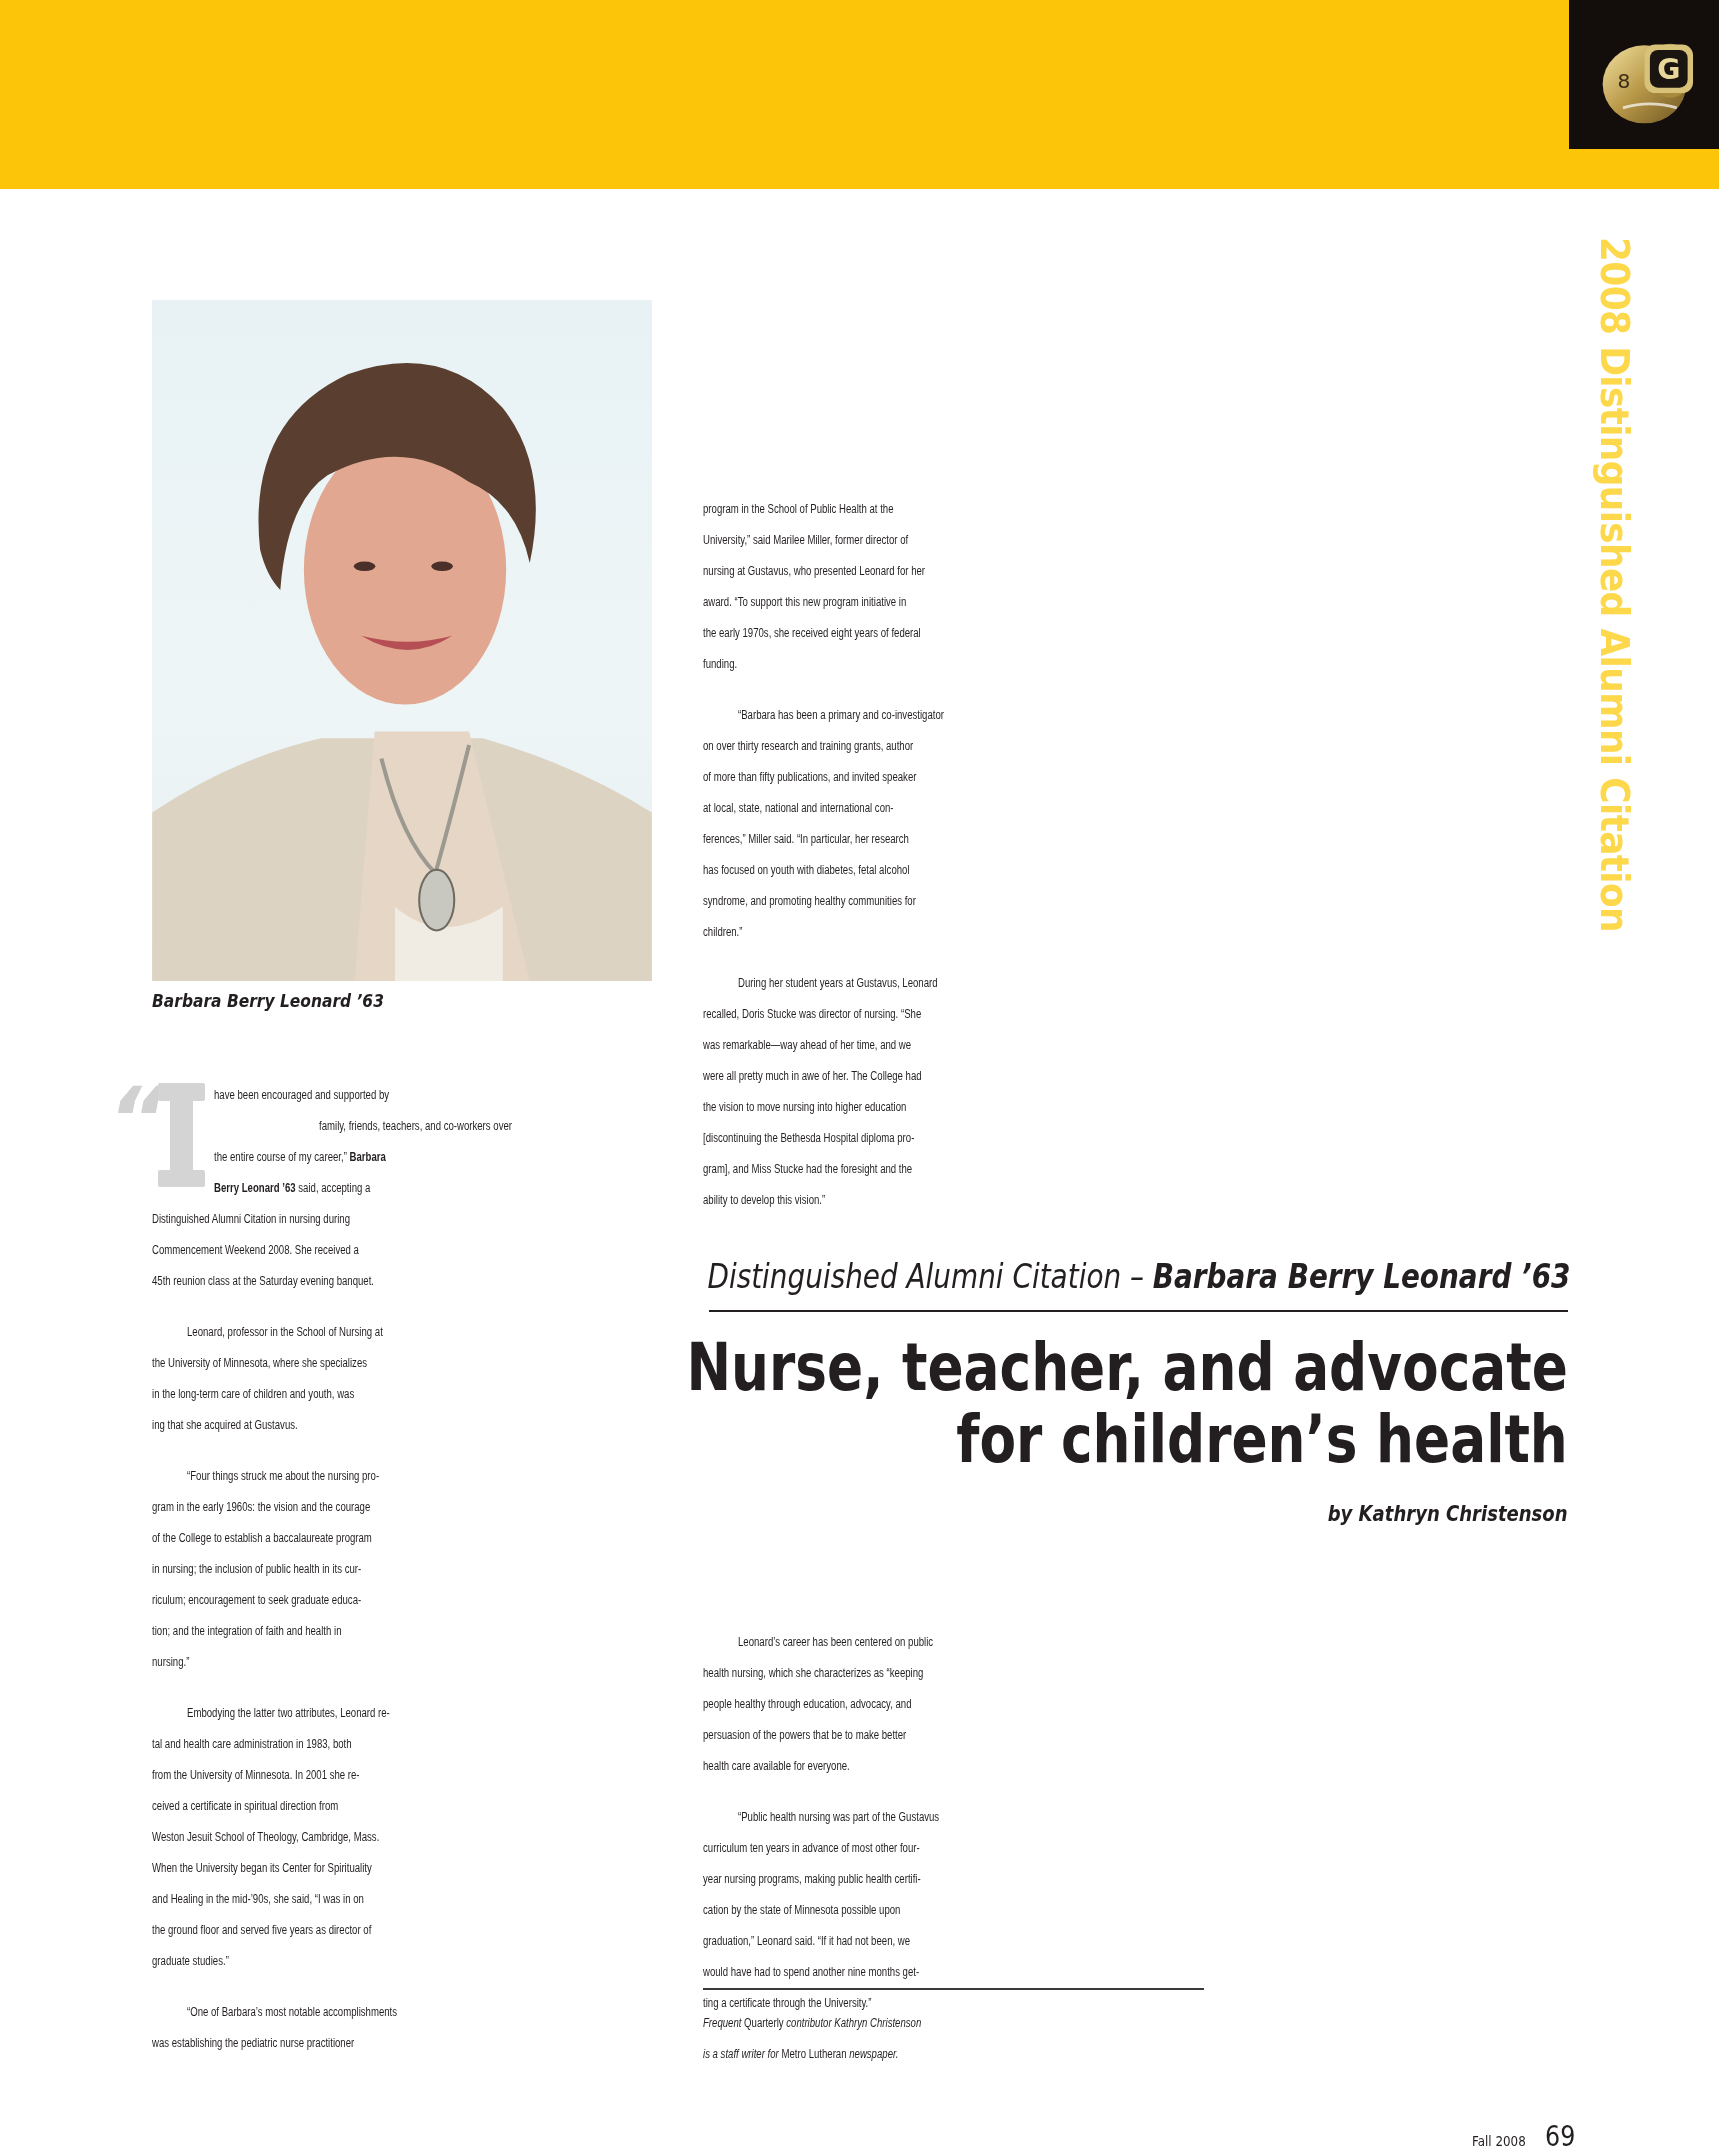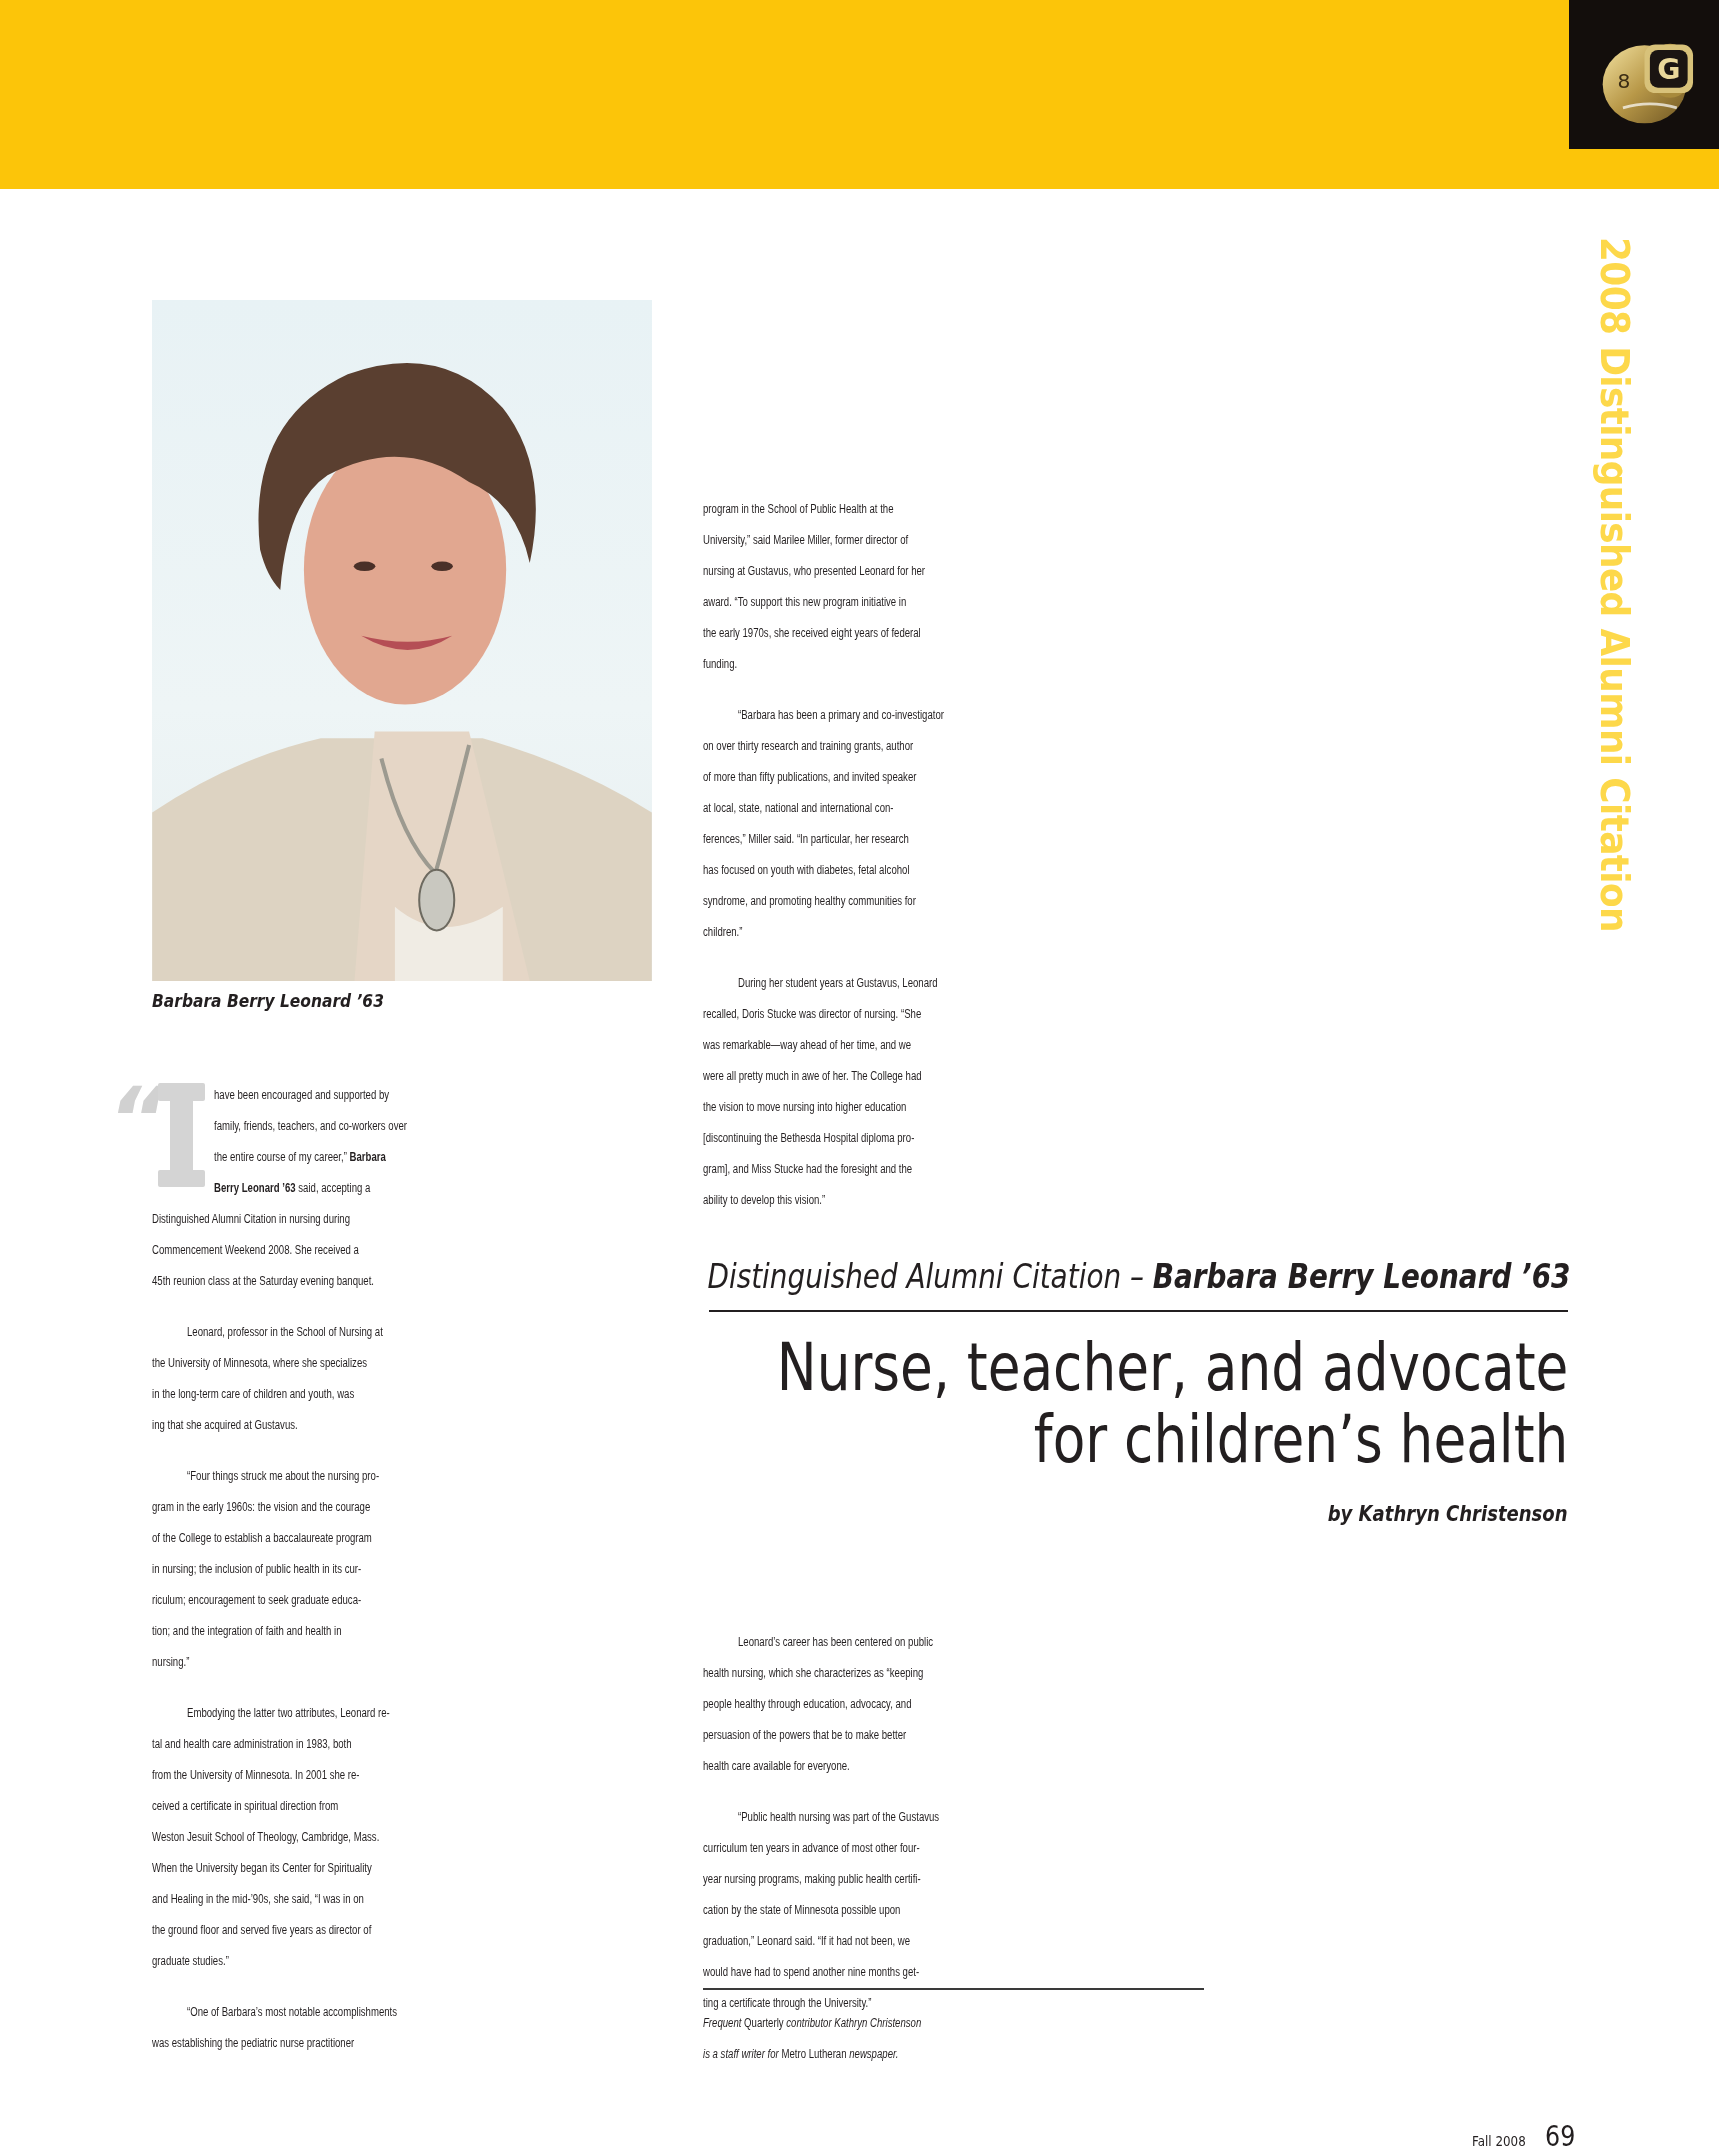--- a/index.html
+++ b/index.html
@@ -40,21 +40,21 @@
   .dropI { position:absolute; left:158px; top:1083px; width:47px; height:104px; }
   .dropI .top, .dropI .bot { position:absolute; left:0; width:47px; height:17.5px; background:#d4d4d4; border-radius:2px; }
   .dropI .top { top:0; } .dropI .bot { bottom:0; }
   .dropI .stem { position:absolute; left:12px; top:6.7px; width:23px; height:90px; background:#d4d4d4; }
 
   .kicker { position:absolute; right:150px; top:1256px; font-size:34px; line-height:40px; white-space:nowrap;
             font-family:"DejaVu Sans", sans-serif; font-style:italic; color:#231f20; transform:scaleX(0.82); transform-origin:100% 0; }
   .kicker .b { font-weight:bold; }
   .rule1 { position:absolute; left:709px; top:1310px; width:859px; height:2px; background:#231f20; }
   .headline { position:absolute; right:152px; top:1332px; text-align:right; font-family:"DejaVu Sans", sans-serif;
-              font-weight:normal; font-size:65px; line-height:72px; color:#231f20; }
+              font-weight:bold; font-size:65px; line-height:72px; color:#231f20; }
   .headline .hl { display:block; white-space:nowrap; transform:scaleX(0.82); transform-origin:100% 0; }
   .byline { position:absolute; right:152px; top:1501px; font-family:"DejaVu Sans", sans-serif; font-style:italic;
             font-weight:bold; font-size:22px; white-space:nowrap; transform:scaleX(0.82); transform-origin:100% 0; }
   .rule2 { position:absolute; left:703px; top:1988px; width:501px; height:2px; background:#3a3a3a; }
   .folio { position:absolute; left:1472px; top:2120px; font-family:"DejaVu Sans", sans-serif; color:#231f20; white-space:nowrap; }
   .folio .season { font-size:14px; display:inline-block; transform:scaleX(0.85); transform-origin:0 100%; }
   .folio .page { font-size:28px; margin-left:9.4px; display:inline-block; transform:scaleX(0.85); transform-origin:0 100%; }
 </style>
 </head>
 <body>
@@ -102,21 +102,21 @@
 
 <div class="dropq">“</div>
 <div class="dropI">
   <div class="top"></div>
     <div class="stem"></div>
     <div class="bot"></div>
 </div>
 
 <div class="col" style="left:152px; top:1080px; width:513px;">
   <span class="ln" style="padding-left:62px;"><span class="t"> have been encouraged and supported by</span></span>
-  <span class="ln" style="padding-left:62px;"><span class="t">family, friends, teachers, and co-workers over</span></span>
+  <span class="ln" style="padding-left:62px;text-align:center;"><span class="t">family, friends, teachers, and co-workers over</span></span>
   <span class="ln" style="padding-left:62px;"><span class="t"><span>the entire course of my career,” </span><span class="b">Barbara</span></span></span>
   <span class="ln" style="padding-left:62px;"><span class="t"><span class="b">Berry Leonard ’63</span><span> said, accepting a</span></span></span>
   <span class="ln"><span class="t">Distinguished Alumni Citation in nursing during</span></span>
   <span class="ln"><span class="t">Commencement Weekend 2008. She received a</span></span>
   <span class="ln"><span class="t">45th reunion class at the Saturday evening banquet.</span></span>
   <span class="ln ind"><span class="t">Leonard, professor in the School of Nursing at</span></span>
   <span class="ln"><span class="t">the University of Minnesota, where she specializes</span></span>
   <span class="ln"><span class="t">in the long-term care of children and youth, was</span></span>
   <span class="ln"><span class="t">ing that she acquired at Gustavus.</span></span>
   <span class="ln ind"><span class="t">“Four things struck me about the nursing pro-</span></span>

